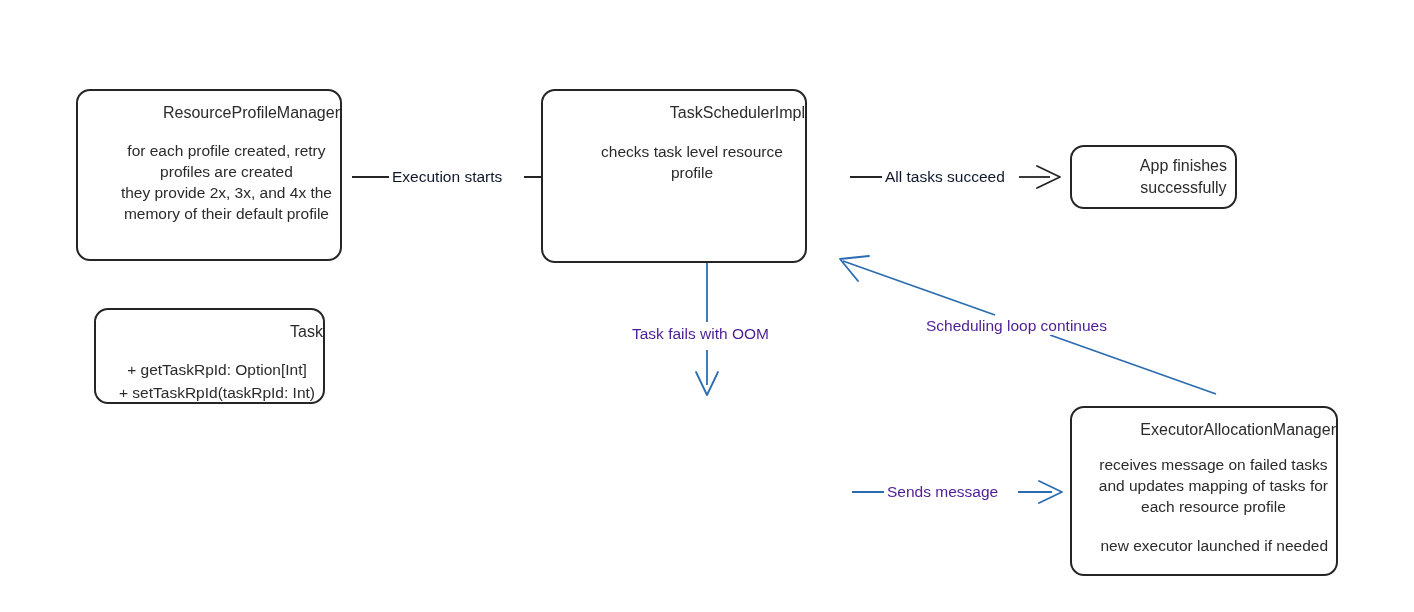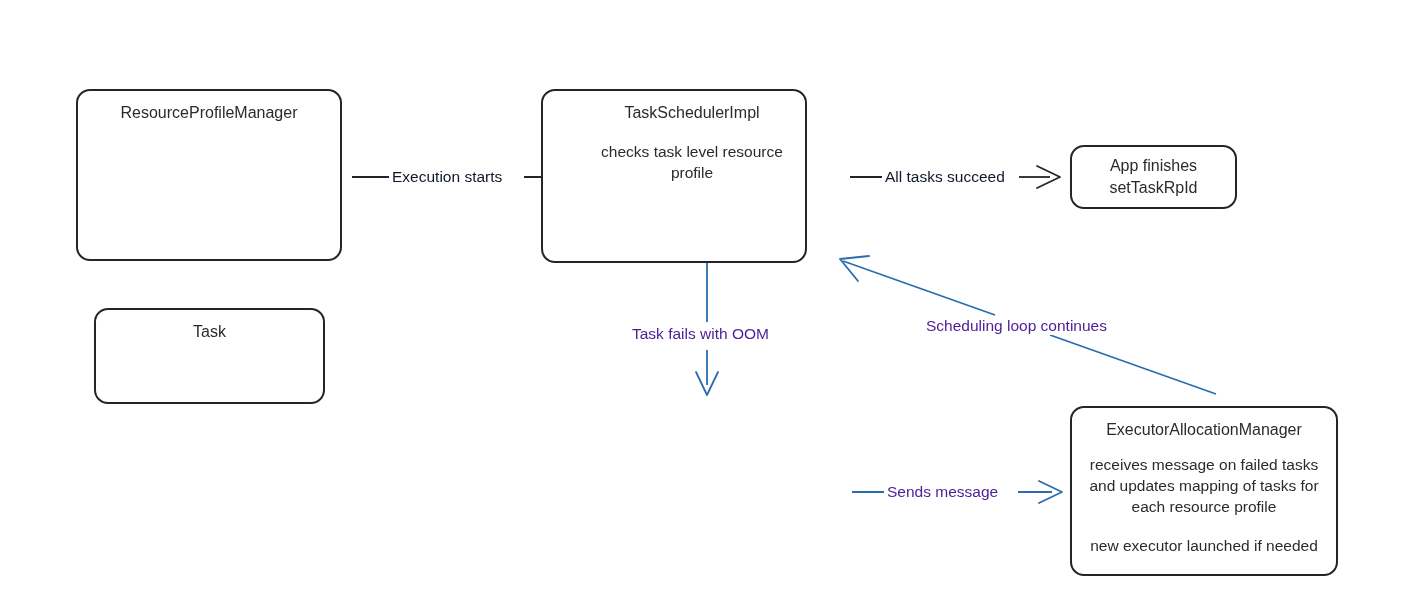--- a/index.html
+++ b/index.html
@@ -26,21 +26,21 @@
     pointer-events: none;
   }
   .node {
     position: absolute;
     box-sizing: border-box;
     border: 2px solid #252525;
     border-radius: 14px;
     background: #ffffff;
     display: flex;
     flex-direction: column;
-    align-items: center;
+    align-items: flex-end;
     color: #2b2b2b;
     overflow: hidden;
   }
   .node-title {
     font-size: 16px;
     line-height: 20px;
     text-align: center;
     margin-top: 12px;
     white-space: nowrap;
   }
@@ -115,34 +115,40 @@
 
     <g>
       <line x1="1216" y1="394" x2="1050" y2="335" stroke="#2b6cb0" stroke-width="1.8"></line>
       <line x1="995" y1="315" x2="843" y2="261" stroke="#2b6cb0" stroke-width="1.8"></line>
       <polyline points="869,256 840,259 858,281" fill="none" stroke="#2b6cb0" stroke-width="1.8" stroke-linecap="round" stroke-linejoin="round"></polyline>
     </g>
   </svg>
 
   <div class="node" style="left:76px; top:89px; width:266px; height:172px;">
     <div class="node-title">ResourceProfileManager</div>
+    <div class="node-body">for each profile created, retry
+profiles are created
+they provide 2x, 3x, and 4x the
+memory of their default profile</div>
   </div>
 
   <div class="node methods" style="left:94px; top:308px; width:231px; height:96px;">
     <div class="node-title">Task</div>
+    <div class="node-body">+ getTaskRpId: Option[Int]
++ setTaskRpId(taskRpId: Int)</div>
   </div>
 
   <div class="node" style="left:541px; top:89px; width:266px; height:174px;padding-left:36px;">
     <div class="node-title">TaskSchedulerImpl</div>
     <div class="node-body second">checks task level resource profile</div>
   </div>
 
   <div class="node plain" style="left:1070px; top:145px; width:167px; height:64px;">
     <div class="node-body">App finishes
-setTaskRpId</div>
+successfully</div>
   </div>
 
 
   <div class="node" style="left:1070px; top:406px; width:268px; height:170px;">
     <div class="node-title">ExecutorAllocationManager</div>
     <div class="node-body tight">receives message on failed tasks
 and updates mapping of tasks for
 each resource profile</div>
     <div class="node-body second">new executor launched if needed</div>
   </div>

